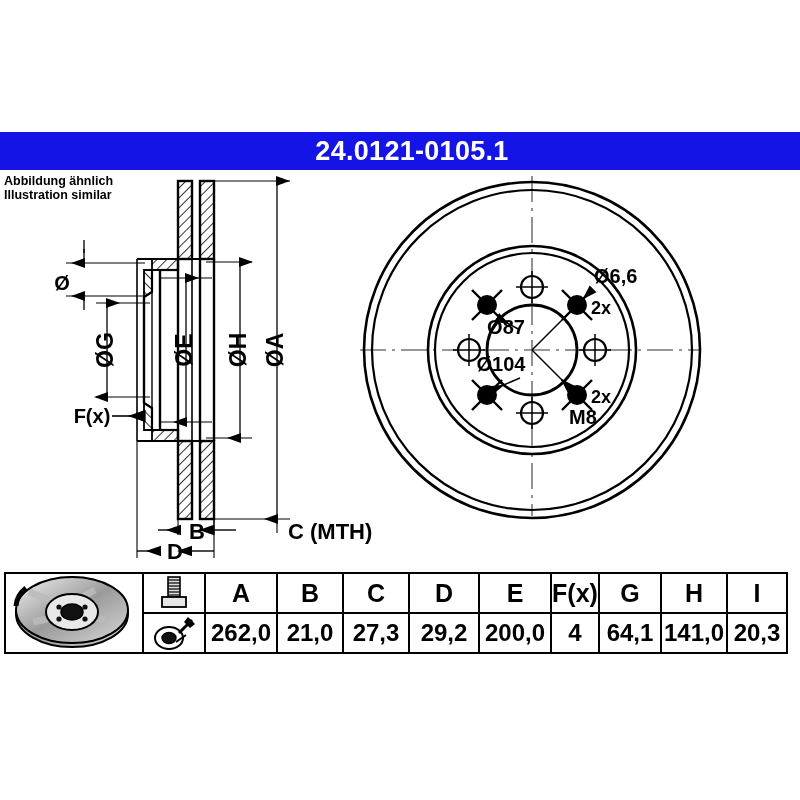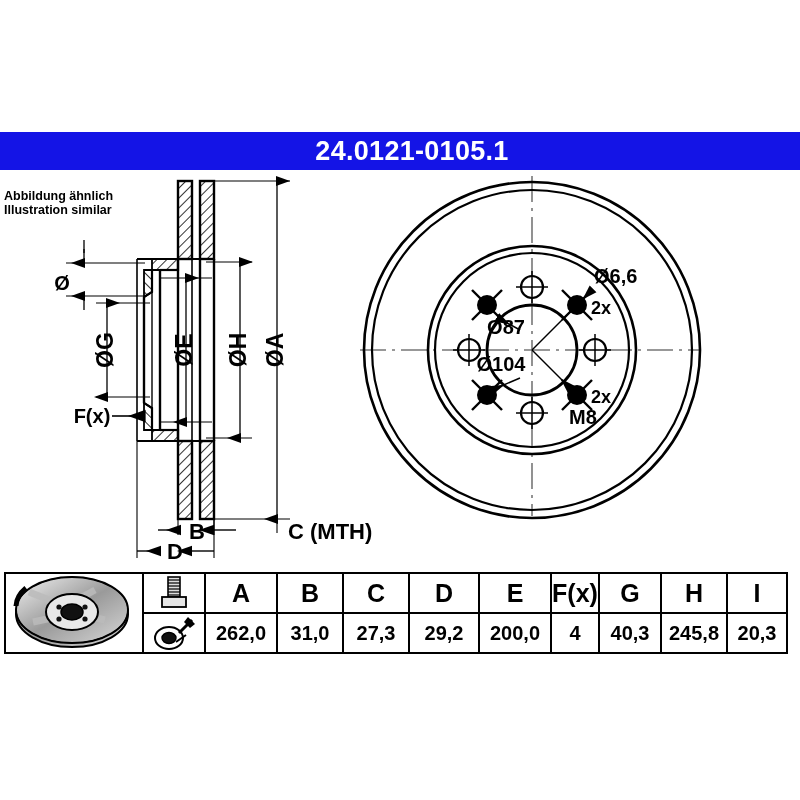--- a/index.html
+++ b/index.html
@@ -50,21 +50,21 @@
     font-weight: bold;
     letter-spacing: 0.3px;
     white-space: nowrap;
     font-family: "Liberation Sans", sans-serif;
   }
 
   
   .note-block {
     position: absolute;
     left: 4px;
-    top: 189px;
+    top: 174px;
     line-height: 14px;
   }
   .note-block div {
     font-size: 12.5px;
     font-weight: bold;
     color: #000;
     white-space: nowrap;
   }
 
   
@@ -94,21 +94,21 @@
     color: #000;
     padding: 0;
   }
   .spec-table tr.hdr-row td {
     height: 38px;
     font-size: 25px;
     font-weight: bold;
   }
   .spec-table tr.val-row td {
     height: 38px;
-    font-size: 20px;
+    font-size: 24px;
     font-weight: bold;
     margin-top: 14px;
   }
   .spec-table td.icon-cell {
     border: 2px solid #000;
     padding: 0;
     position: relative;
   }
   .spec-table td.fx-hdr { font-size: 21px; }
 
@@ -434,25 +434,25 @@
           <svg width="44" height="36" viewBox="0 0 44 36">
             <ellipse cx="17" cy="23" rx="14" ry="11" fill="#fff" stroke="#000" stroke-width="2"></ellipse>
             <ellipse cx="17" cy="23" rx="7" ry="5.5" fill="#111" stroke="#000" stroke-width="1.4"></ellipse>
             <path d="M27,18 L40,5" stroke="#000" stroke-width="3"></path>
             <path d="M36,2 L43,9 L38,13 L32,7 Z" fill="#000"></path>
             <path d="M24,27 L34,20" stroke="#000" stroke-width="2"></path>
           </svg>
         </div>
       </td>
       <td>262,0</td>
-      <td>31,0</td>
+      <td>21,0</td>
       <td>27,3</td>
       <td>29,2</td>
       <td>200,0</td>
       <td>4</td>
-      <td>40,3</td>
-      <td>245,8</td>
+      <td>64,1</td>
+      <td>141,0</td>
       <td>20,3</td>
     </tr>
   </tbody>
     </table>
 
 </div>
 
 </body></html>

